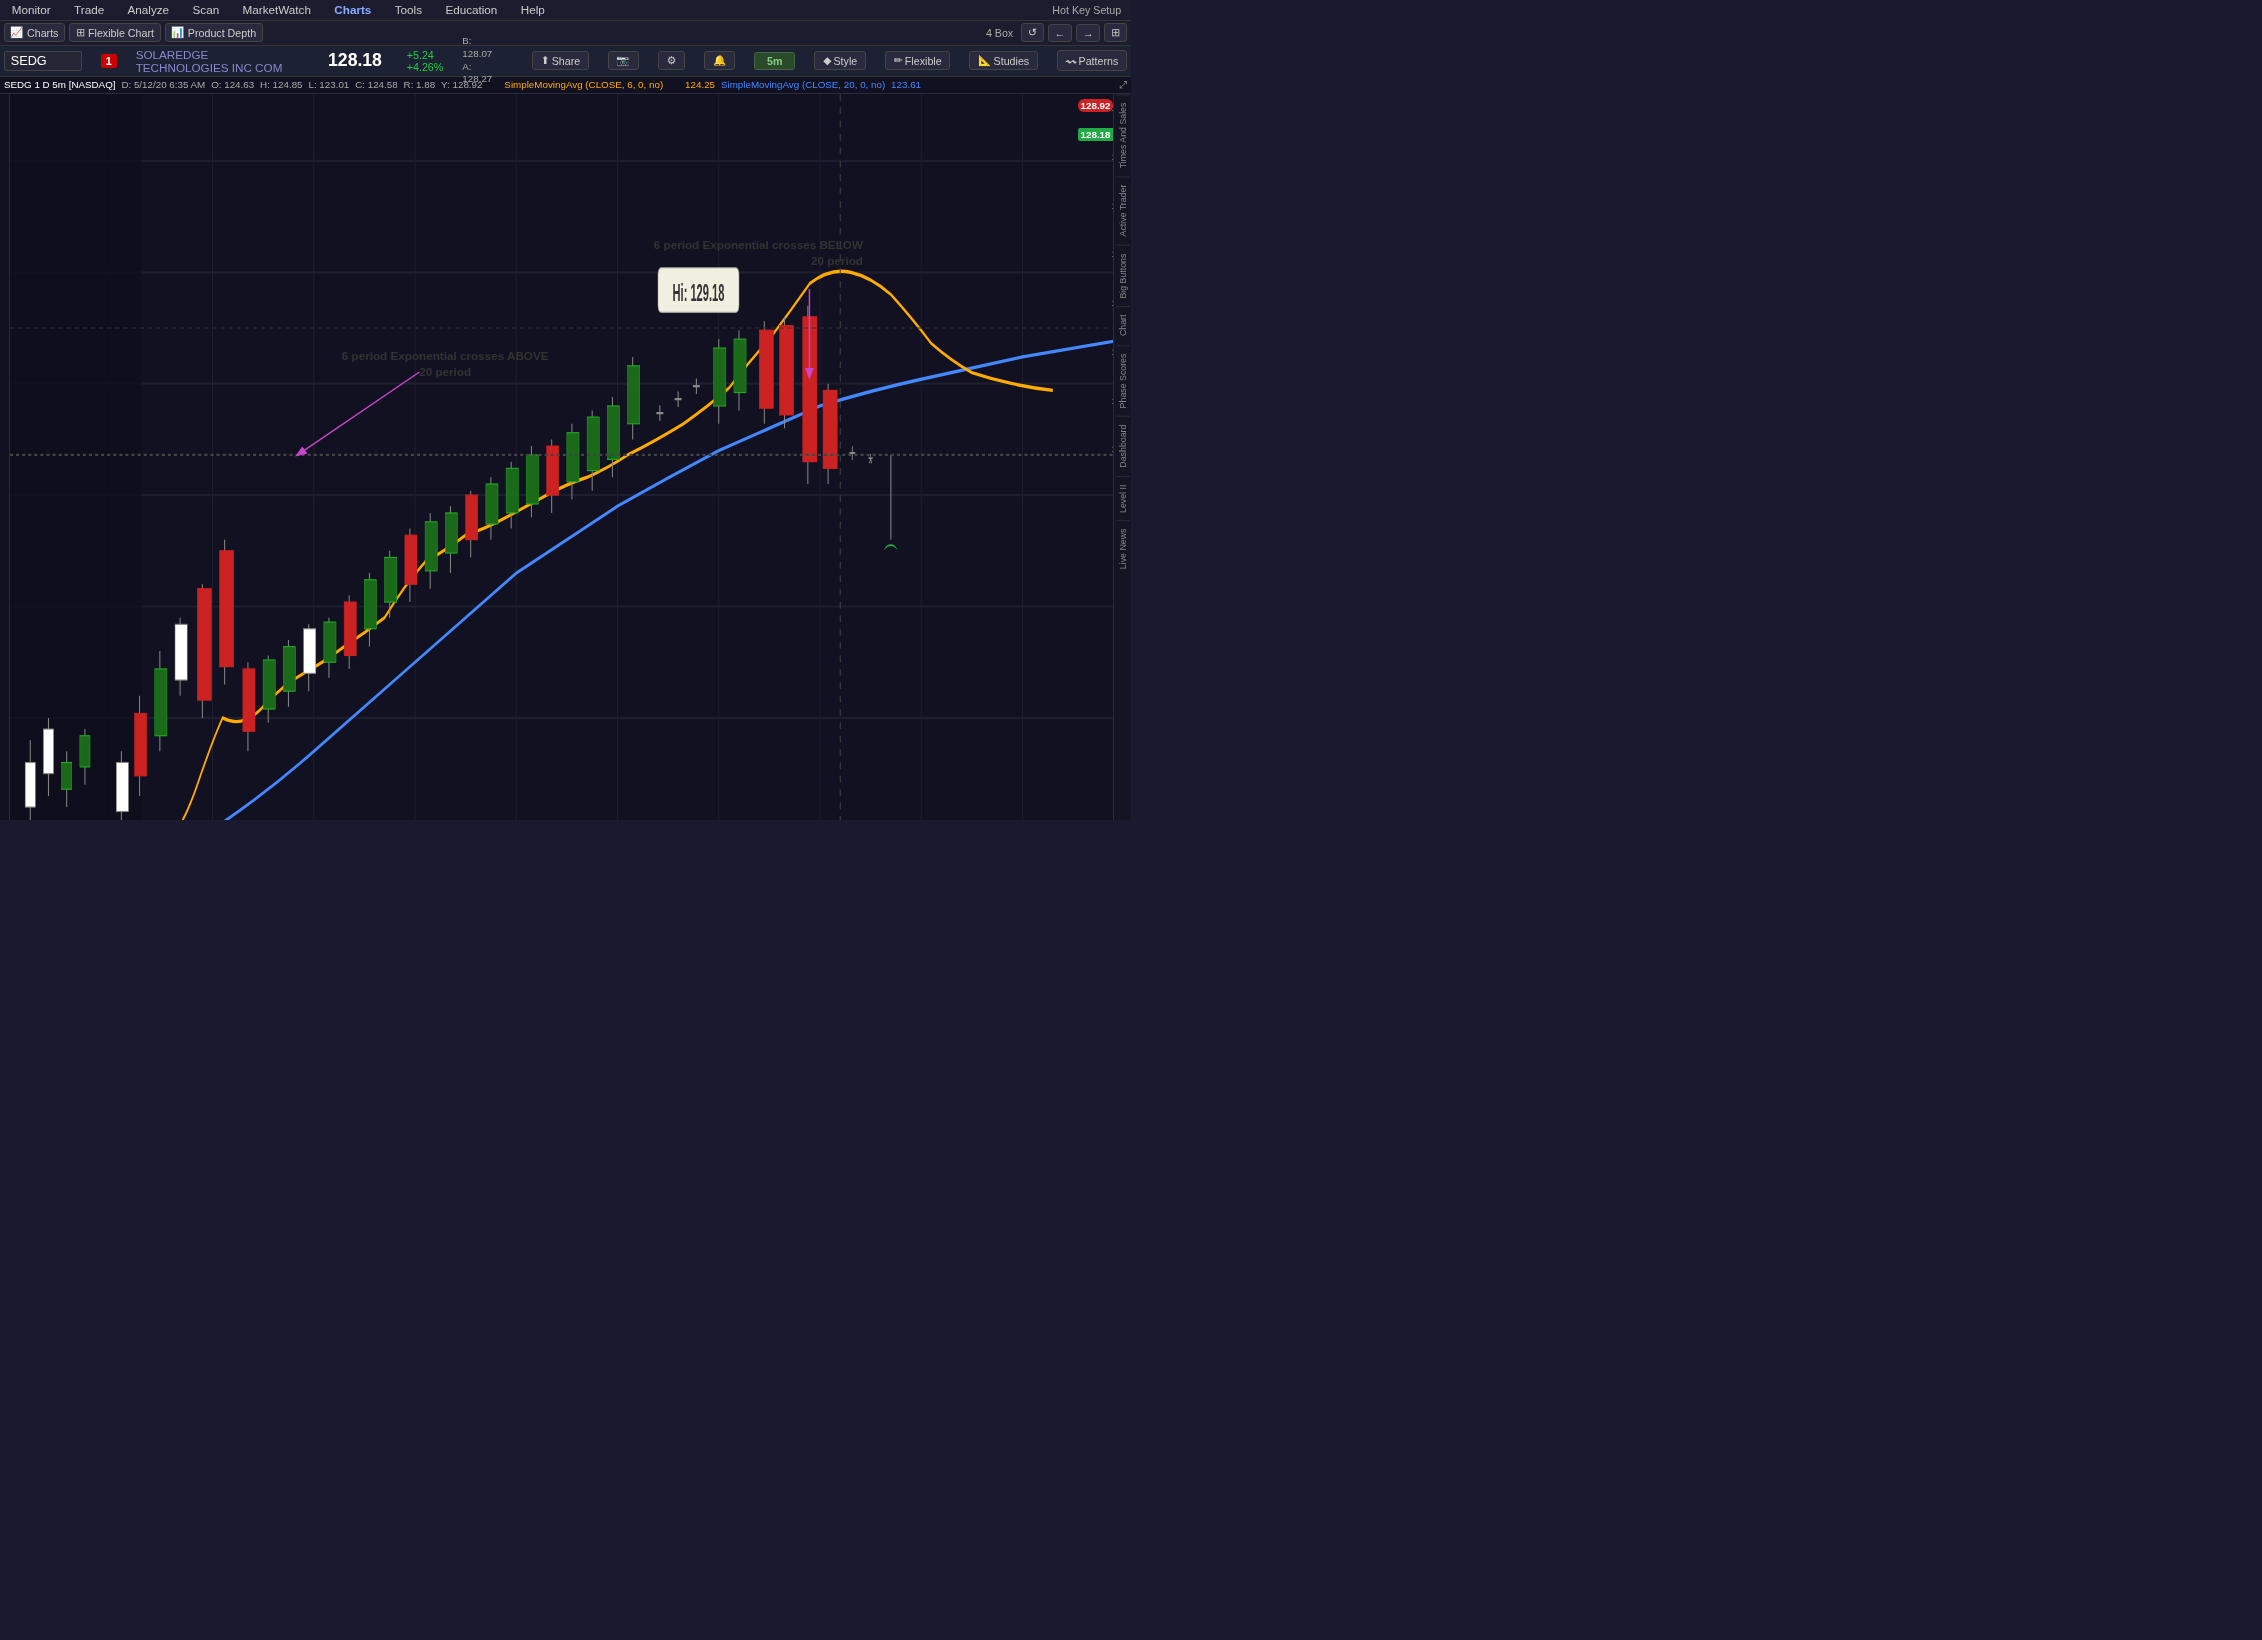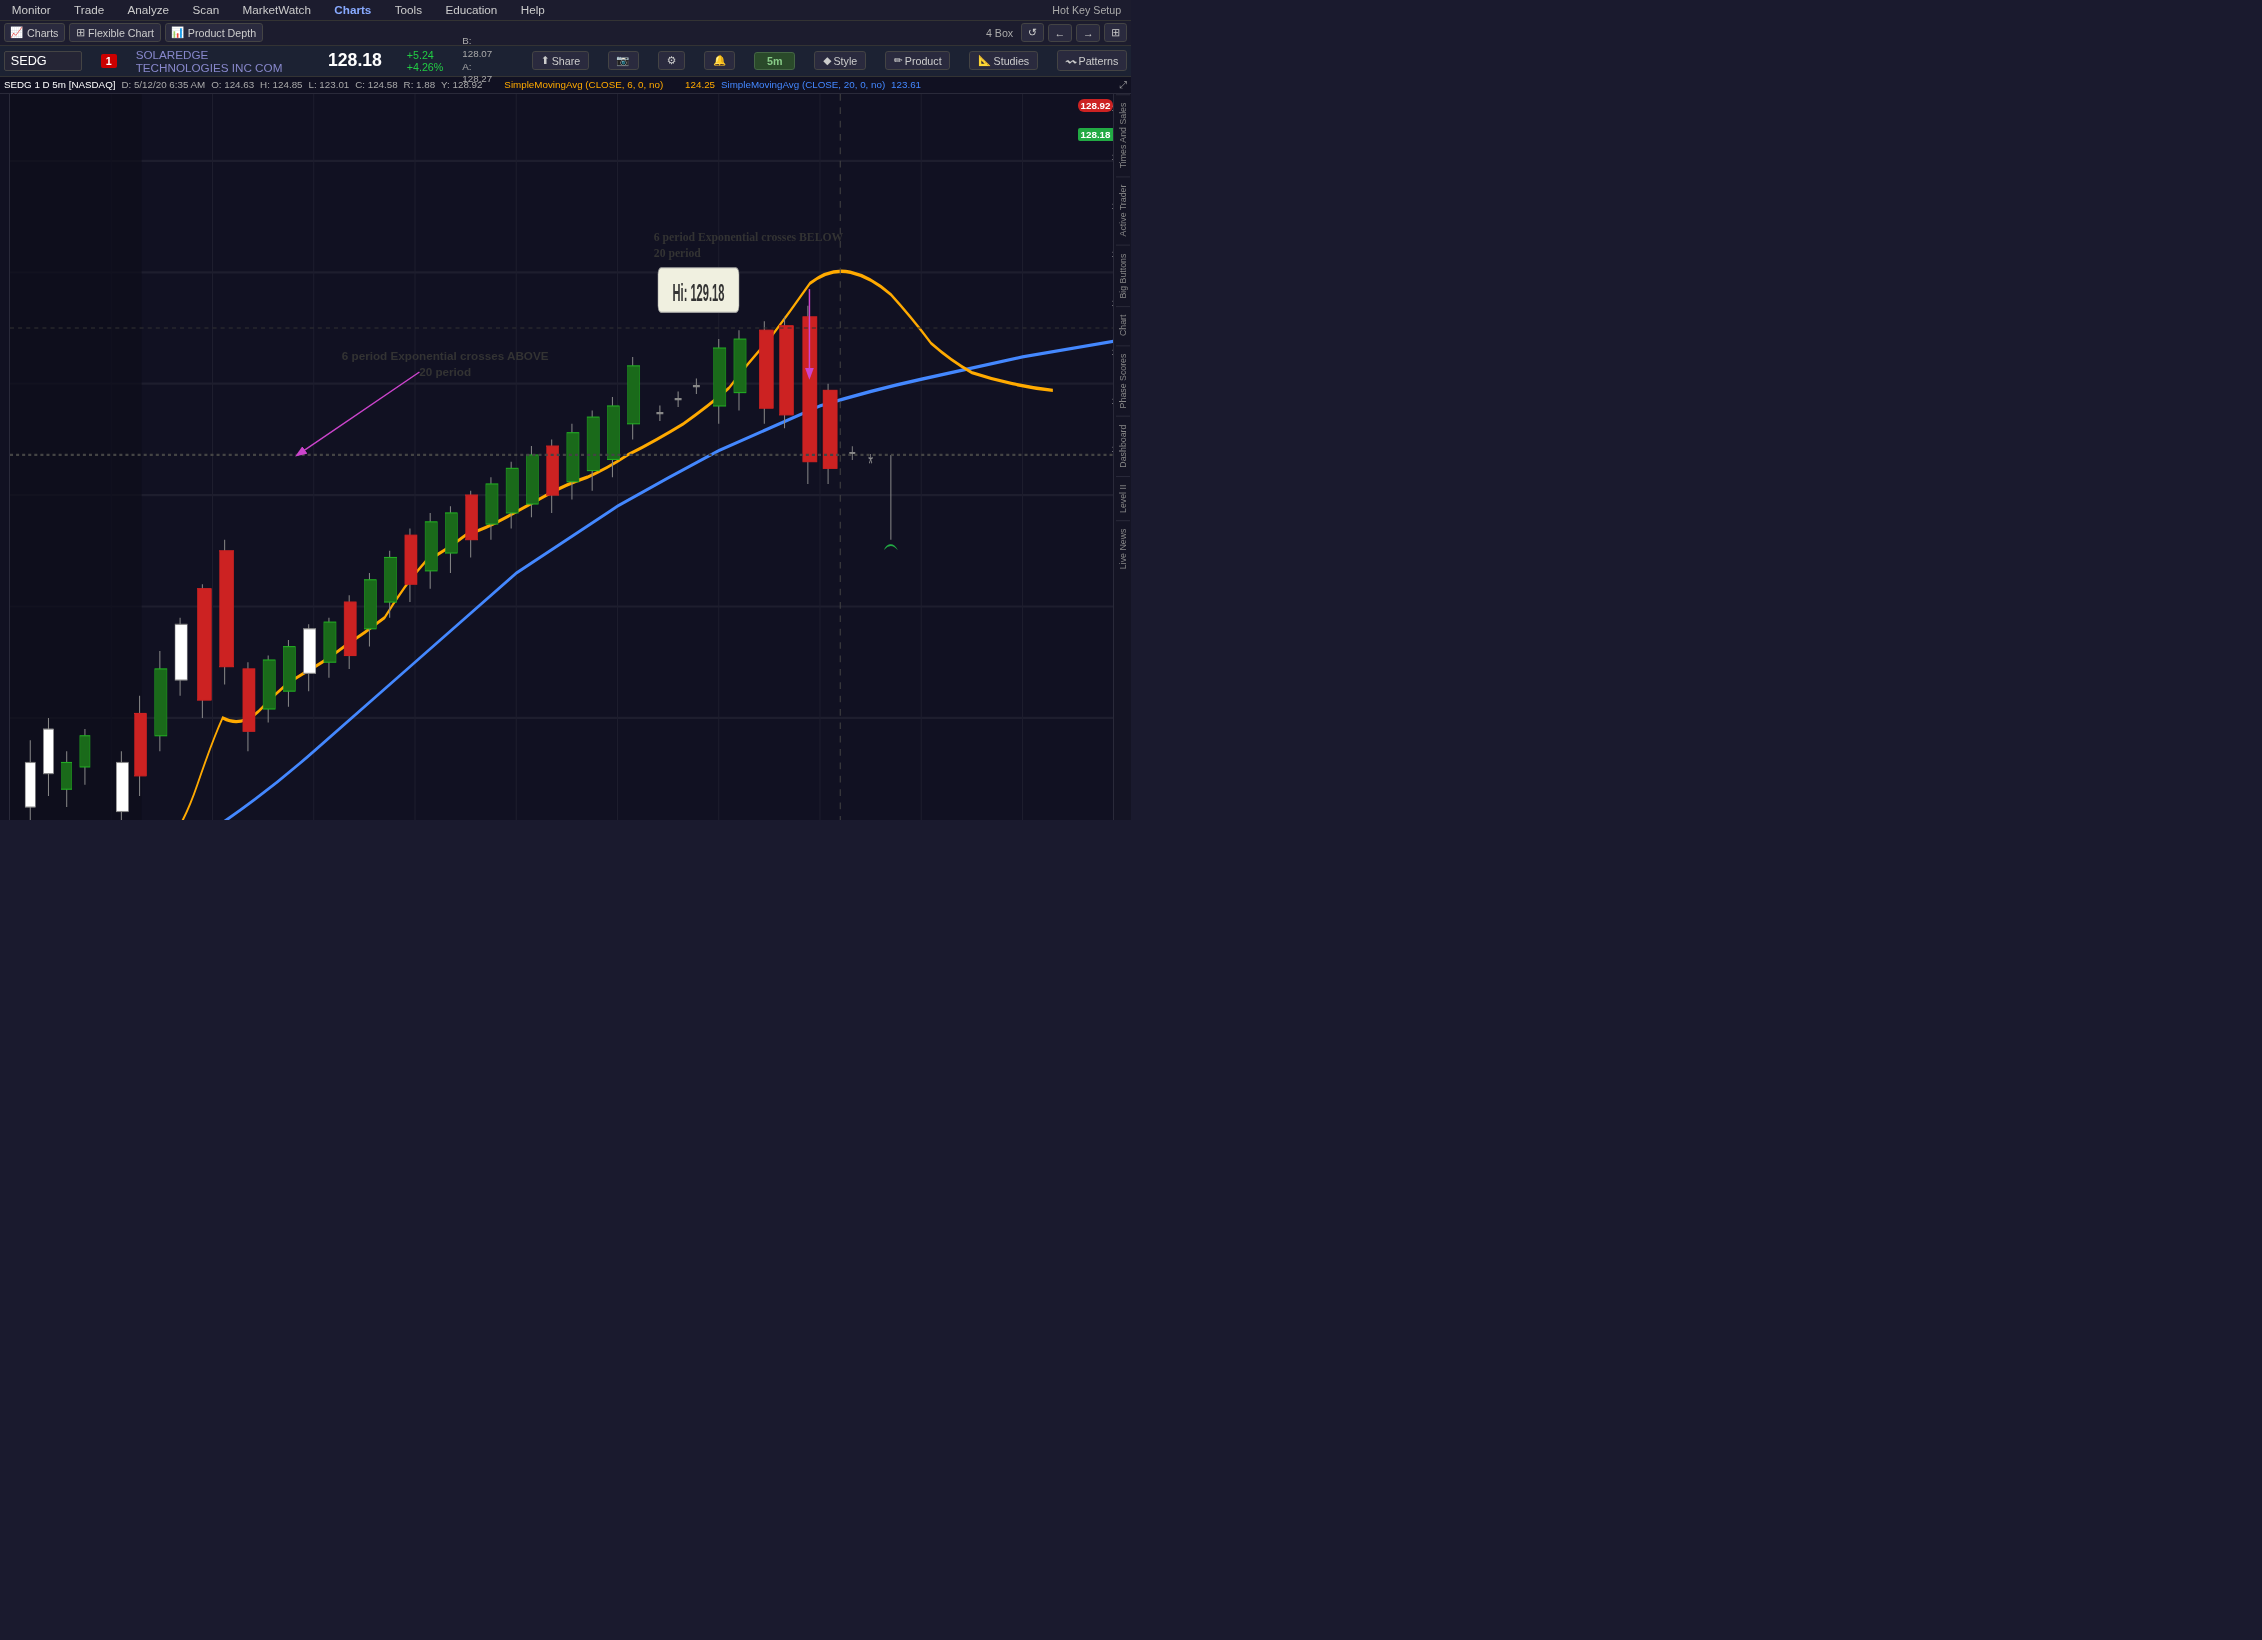--- a/index.html
+++ b/index.html
@@ -185,21 +185,21 @@
   <div class="sym-btn">
       <span>🔔</span>
     </div>
   <div class="time-btn">5m</div>
   <div class="sym-btn">
     <span>◆</span>
     <span>Style</span>
   </div>
   <div class="sym-btn">
     <span>✏</span>
-    <span>Product</span>
+    <span>Flexible</span>
   </div>
   <div class="sym-btn">
     <span>📐</span>
     <span>Studies</span>
   </div>
   <div class="sym-btn">
     <span>〰</span>
     <span>Patterns</span>
   </div>
 </div>
@@ -410,21 +410,21 @@
             <path d="M0,0 L8,3 L0,6 Z" fill="#cc44cc"></path>
           </marker>
         </defs>
 
         <line x1="420" y1="285" x2="295" y2="370" stroke="#cc44cc" stroke-width="1.5" marker-end="url(#arr1)"></line>
 
         <line x1="820" y1="200" x2="820" y2="290" stroke="#cc44cc" stroke-width="1.5" marker-end="url(#arr2)"></line>
       </svg>
 
       
-      <div style="position:absolute; left:644px; top:136px; color:#333; font-size:11.7px; font-weight:bold; text-align:left; pointer-events:none; line-height:1.4;font-family:Liberation Serif, serif;">
+      <div style="position:absolute; left:644px; top:143px; color:#333; font-size:11.7px; font-weight:bold; text-align:right; pointer-events:none; line-height:1.4;">
         <div style="white-space:pre-line;">6 period Exponential crosses BELOW
 20 period</div>
       </div>
 
       
       <div style="position:absolute; right:0; top:4.9px;">
         <div class="price-tag price-tag-red">128.92</div>
       </div>
       <div style="position:absolute; right:0; top:34px;">
         <div class="price-tag price-tag-green">128.18</div>

